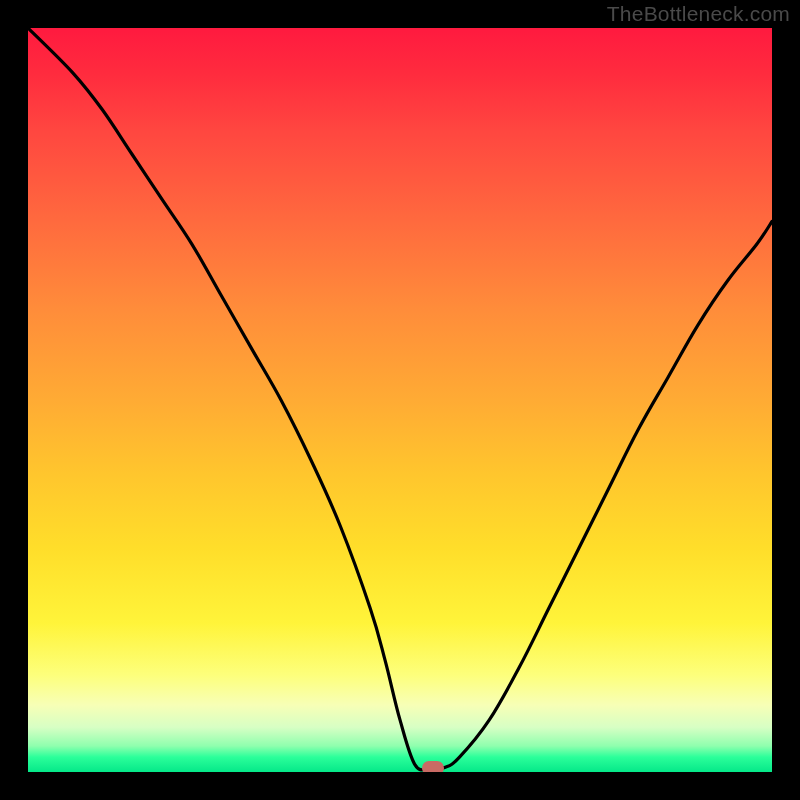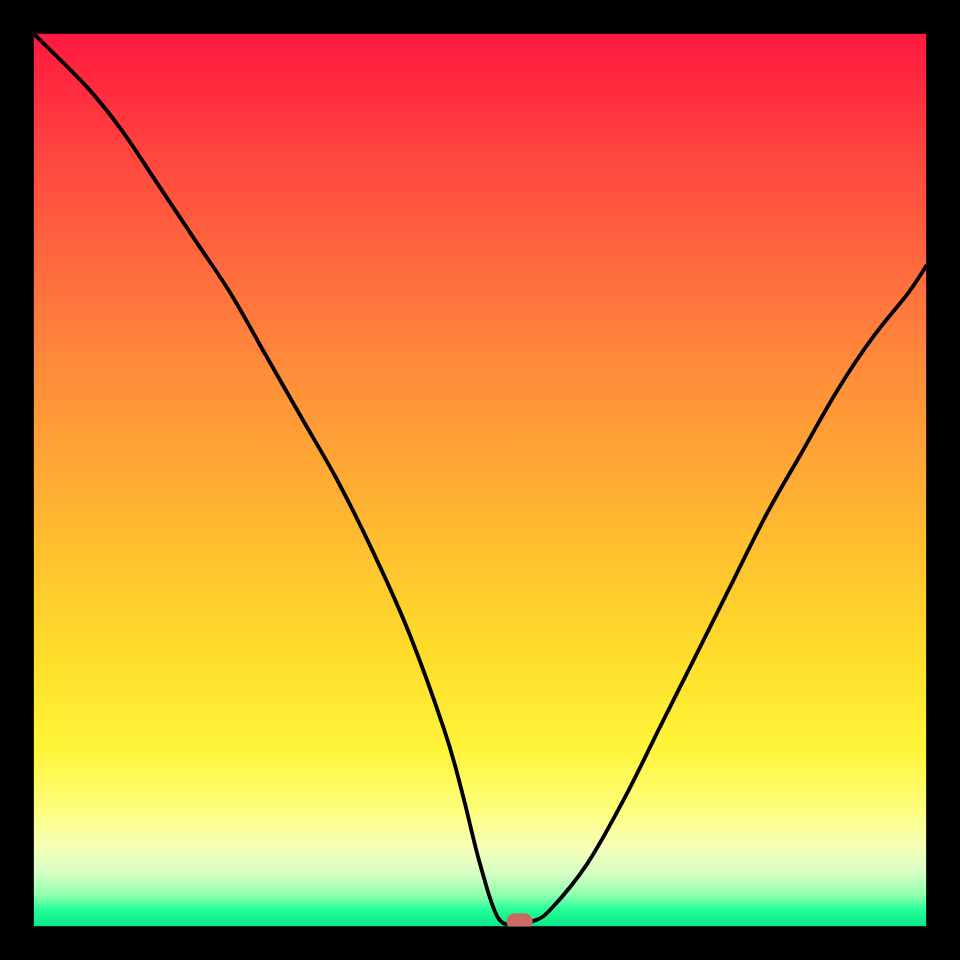--- a/index.html
+++ b/index.html
@@ -69,20 +69,21 @@
     border-radius: 7px;
     transform: translate(-50%, -50%);
     z-index: 4;
   }
 </style>
 </head>
 <body>
 
 <div class="frame">
 
+  <div class="watermark">TheBottleneck.com</div>
 
   <div class="plot-area">
     <div class="gradient-bg"></div>
 
     <svg class="curve" viewBox="0 0 744 744" preserveAspectRatio="none">
       <path id="curve-path" fill="none" stroke="#000" stroke-width="3.2" stroke-linecap="round" stroke-linejoin="round" d="M 0.0 0.0 C 8.0 8.0, 31.2 29.9, 44.6 44.6 C 58.0 59.4, 63.7 67.1, 74.4 81.8 C 85.1 96.6, 93.4 110.4, 104.2 126.5 C 114.9 142.6, 123.2 155.0, 133.9 171.1 C 144.6 187.2, 153.0 198.4, 163.7 215.8 C 174.4 233.2, 182.7 249.1, 193.4 267.8 C 204.2 286.6, 212.5 301.2, 223.2 319.9 C 233.9 338.7, 242.2 351.9, 253.0 372.0 C 263.7 392.1, 272.0 408.8, 282.7 431.5 C 293.4 454.3, 301.8 471.7, 312.5 498.5 C 323.2 525.3, 334.2 556.2, 342.2 580.3 C 350.3 604.4, 351.8 612.3, 357.1 632.4 C 362.5 652.5, 366.6 673.2, 372.0 691.9 C 377.4 710.7, 381.5 727.7, 386.9 736.6 C 392.2 745.4, 396.4 740.5, 401.8 741.0 C 407.1 741.6, 411.3 741.7, 416.6 739.5 C 422.0 737.4, 423.5 737.7, 431.5 729.1 C 439.6 720.5, 450.6 708.0, 461.3 691.9 C 472.0 675.8, 480.3 659.9, 491.0 639.8 C 501.8 619.8, 510.1 601.7, 520.8 580.3 C 531.5 558.9, 539.8 542.2, 550.6 520.8 C 561.3 499.4, 569.6 482.7, 580.3 461.3 C 591.0 439.9, 599.4 421.8, 610.1 401.8 C 620.8 381.7, 629.1 368.4, 639.8 349.7 C 650.6 330.9, 658.9 315.0, 669.6 297.6 C 680.3 280.2, 688.6 267.7, 699.4 253.0 C 710.1 238.2, 721.1 226.5, 729.1 215.8 C 737.2 205.0, 741.3 197.5, 744.0 193.4"></path>
     </svg>
 
     <div id="marker" class="marker" style="left: 405.48px; top: 740.28px; background: rgb(201, 106, 100);"></div>
   </div>

